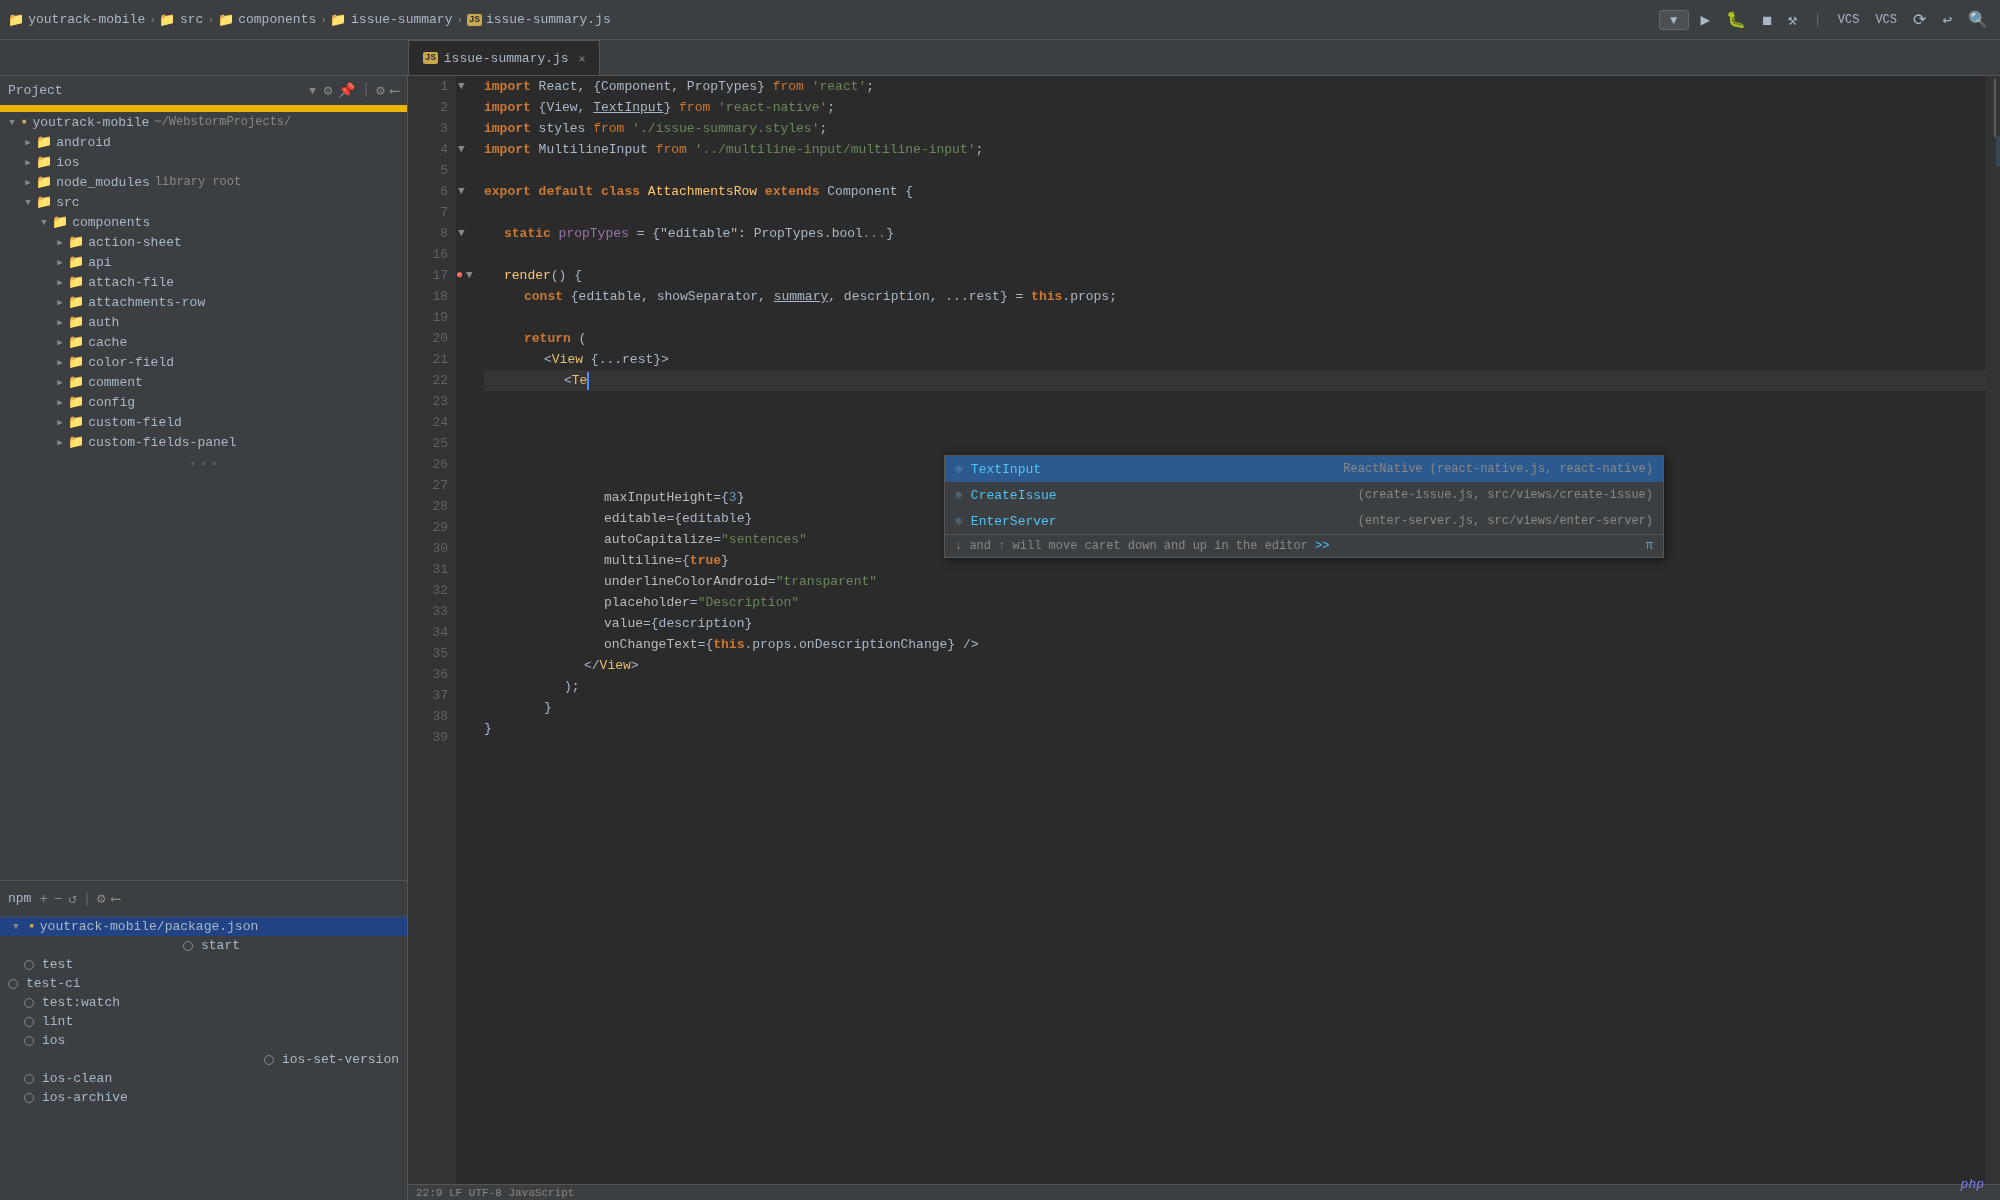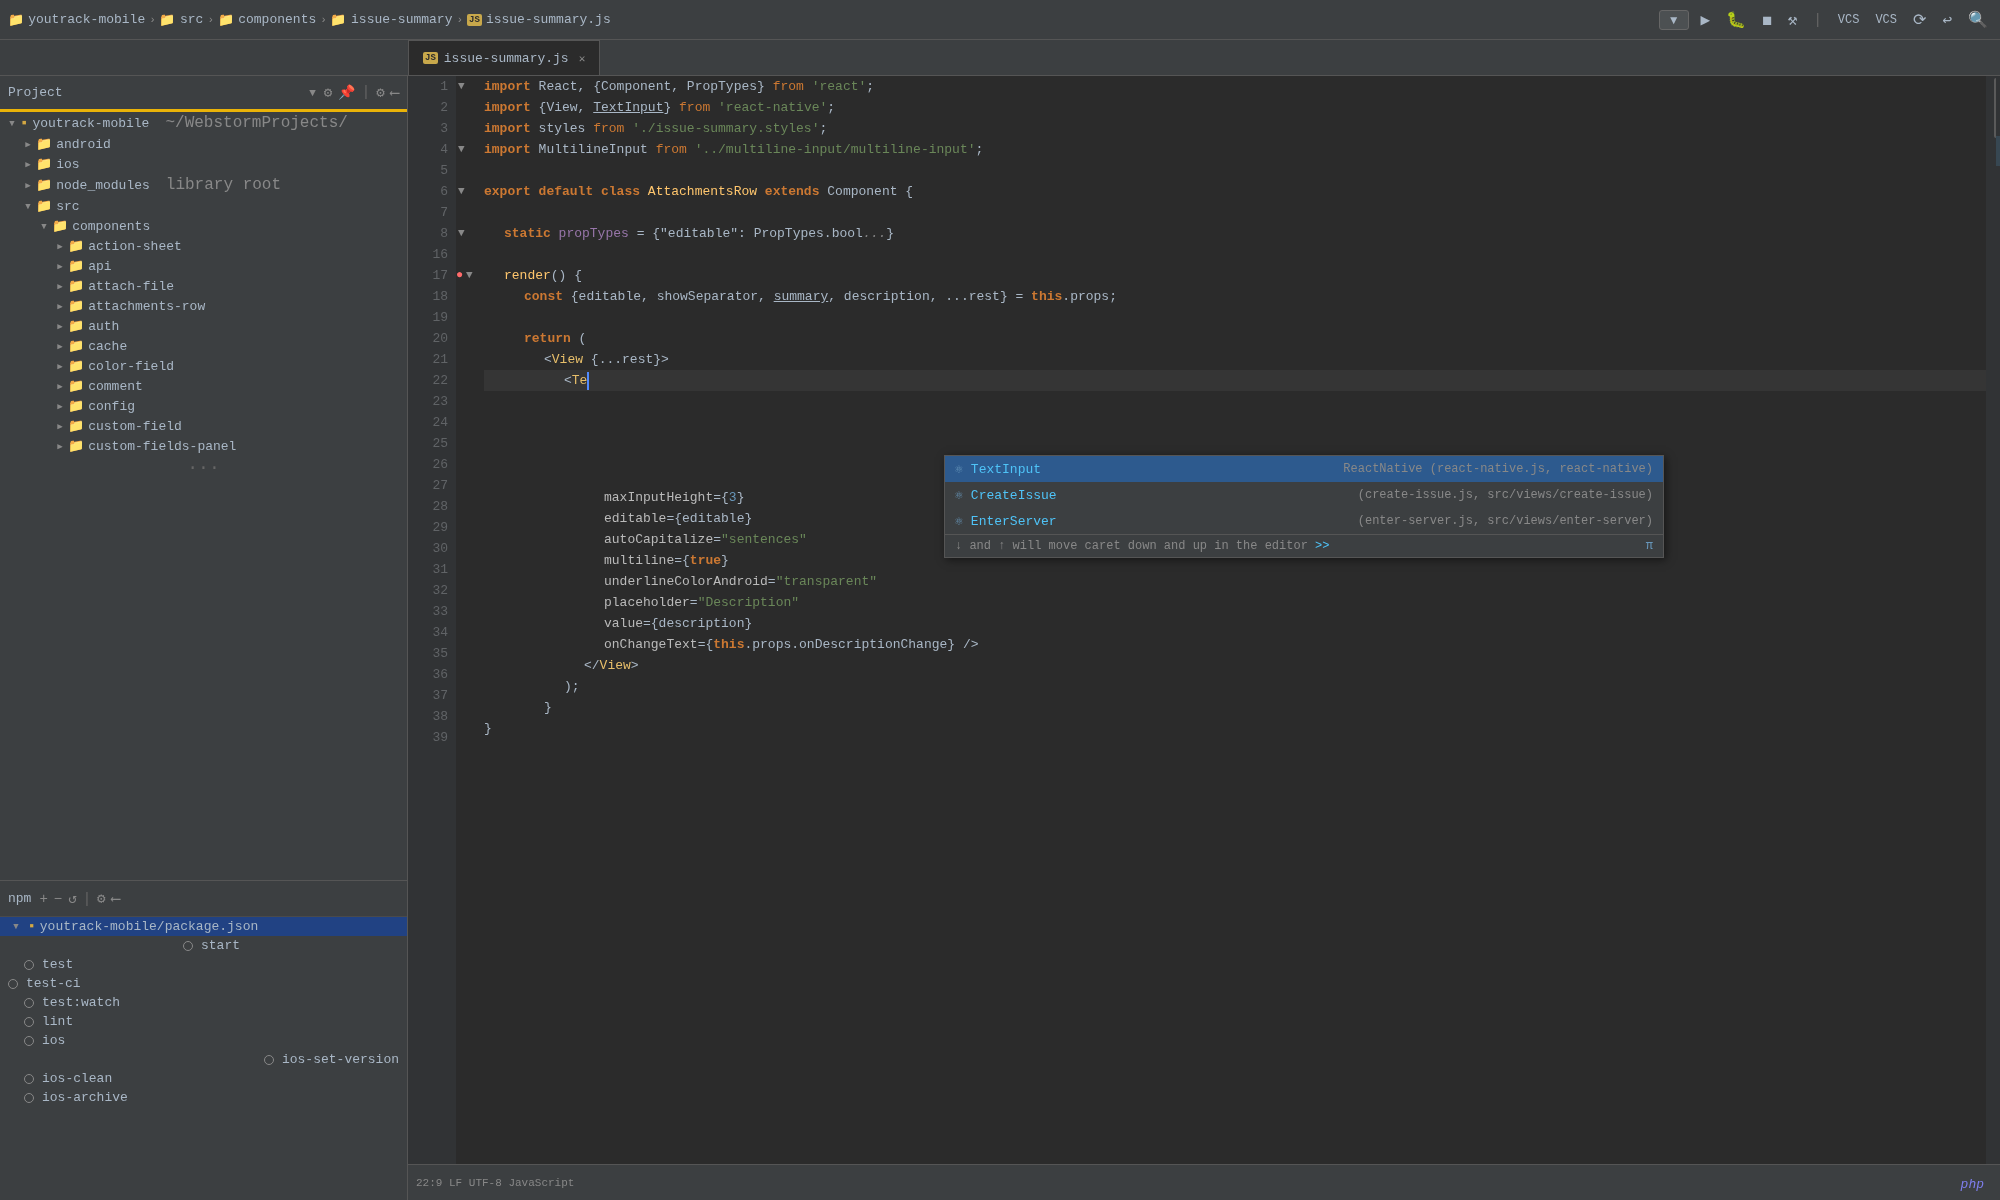--- a/index.html
+++ b/index.html
@@ -100,41 +100,41 @@
       flex-direction: column;
       overflow: hidden;
     }
     .sidebar-header {
       height: 36px;
       background: #3c3f41;
       display: flex;
       align-items: center;
       padding: 0 8px;
       gap: 8px;
-      border-bottom: 3px solid #eab308;
+      border-bottom: 7px solid #eab308;
     }
     .sidebar-title {
       font-size: 13px;
       color: #a9b7c6;
       flex: 1;
     }
     .sidebar-icons { display: flex; gap: 6px; }
     .sidebar-icon { color: #888; font-size: 14px; cursor: pointer; }
     .tree-item {
       display: flex;
       align-items: center;
       padding: 2px 0;
       font-size: 13px;
       cursor: pointer;
       white-space: nowrap;
       padding-right: 8px;
     }
     .tree-arrow { width: 16px; text-align: center; color: #888; font-size: 10px; }
     .tree-label { color: #a9b7c6; }
-    .tree-sublabel { color: #888; margin-left: 16px; font-size: 16px; }
+    .tree-sublabel { color: #888; margin-left: 5px; font-size: 12px; }
 
     
     .bottom-panel {
       height: 320px;
       border-top: 1px solid #555;
       background: #3c3f41;
     }
     .bottom-panel-header {
       height: 36px;
       background: #3c3f41;
@@ -251,21 +251,21 @@
       display: flex;
       align-items: center;
       justify-content: space-between;
     }
     .ac-hint-icon { color: #6897bb; }
 
     
     .line-22 { background: rgba(255,255,255,0.05); }
 
     .bottom-status {
-      height: 36px;
+      height: 16px;
       background: #3c3f41;
       border-top: 1px solid #555;
       display: flex;
       align-items: center;
       padding: 0 8px;
       font-size: 11px;
       color: #888;
     }
 
     

